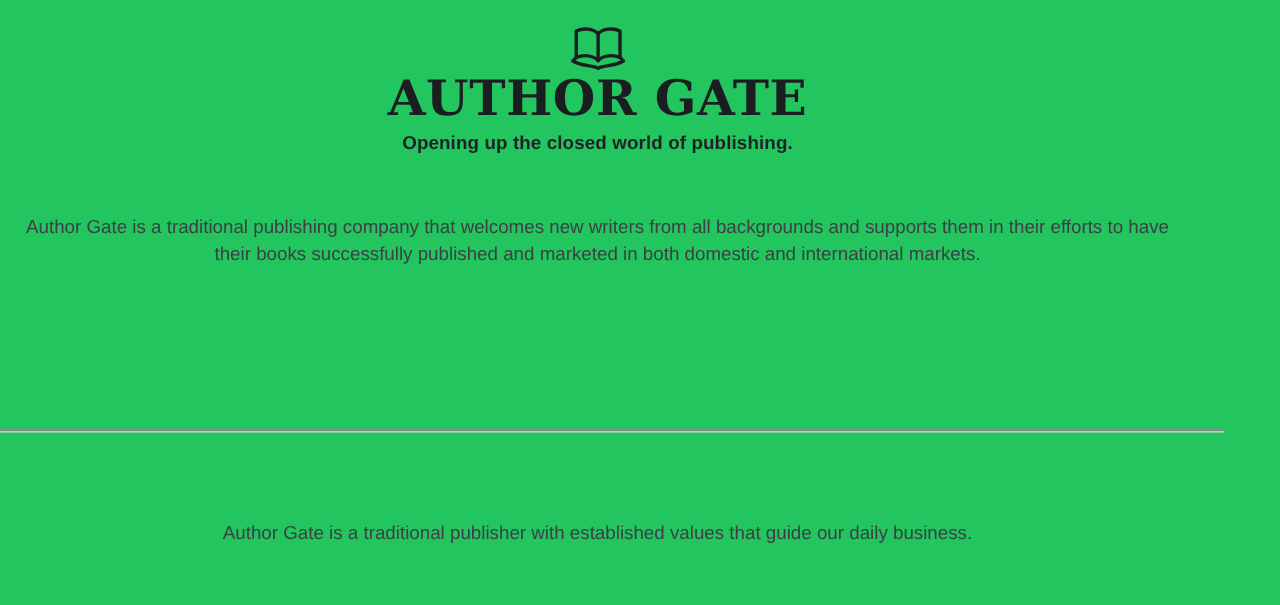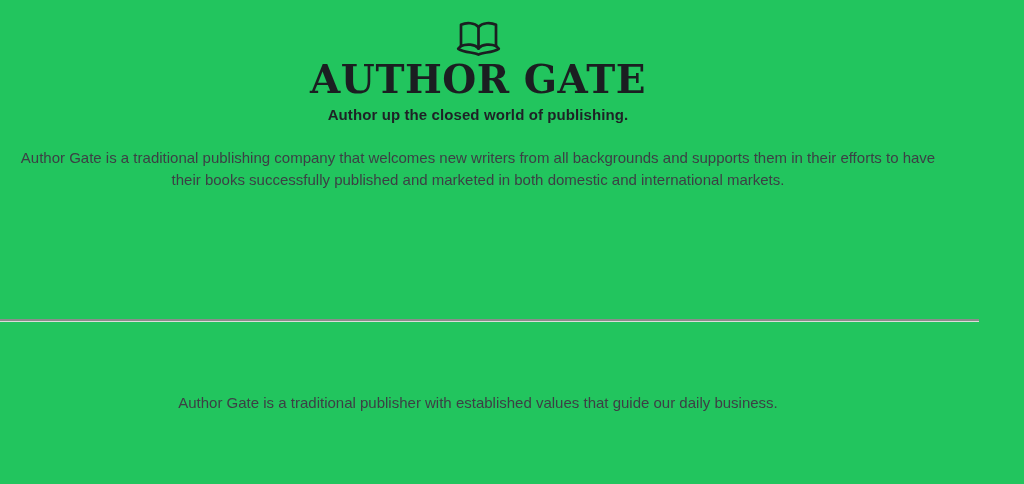--- a/index.html
+++ b/index.html
@@ -38,21 +38,21 @@
     line-height: 1.0;
   }
   .brand-tagline {
     margin: 7px 0 0 0;
     font-size: 15px;
     font-weight: 700;
     color: #1e2226;
     letter-spacing: 0.1px;
   }
   .intro-text {
-    margin: 24px auto 0 auto;
+    margin: 48px auto 0 auto;
     max-width: 945px;
     font-size: 15px;
     line-height: 22px;
     color: #3c4045;
   }
 
   .section-divider {
     margin: 0;
     margin-top: 128px;
     width: 979px;
@@ -97,21 +97,21 @@
             <g fill="none" stroke="#1b1e21" stroke-width="2.7" stroke-linejoin="round" stroke-linecap="round">
               <path d="M23.5 7 C19.5 2.6 11.5 2.2 6 4.8 L6 26 C11.5 23.6 19.5 24 23.5 28.4"></path>
               <path d="M23.5 7 C27.5 2.6 35.5 2.2 41 4.8 L41 26 C35.5 23.6 27.5 24 23.5 28.4"></path>
               <path d="M6 26 L3.2 28.8 C10 33 18.5 32 23.5 34.6 C28.5 32 37 33 43.8 28.8 L41 26"></path>
               <path d="M23.5 7 L23.5 28.4"></path>
             </g>
           </svg>
         </span>
       </div>
       <h1 class="brand-title">AUTHOR GATE</h1>
-      <p class="brand-tagline">Author up the closed world of publishing.</p>
+      <p class="brand-tagline">Opening up the closed world of publishing.</p>
     </header>
 
     <p class="intro-text">Author Gate is a traditional publishing company that welcomes new writers from all backgrounds and supports them in their efforts to have their books successfully published and marketed in both domestic and international markets.</p>
 
   </div>
 
   <hr class="section-divider">
 
   <div class="content-col">
     <section class="values-section">

